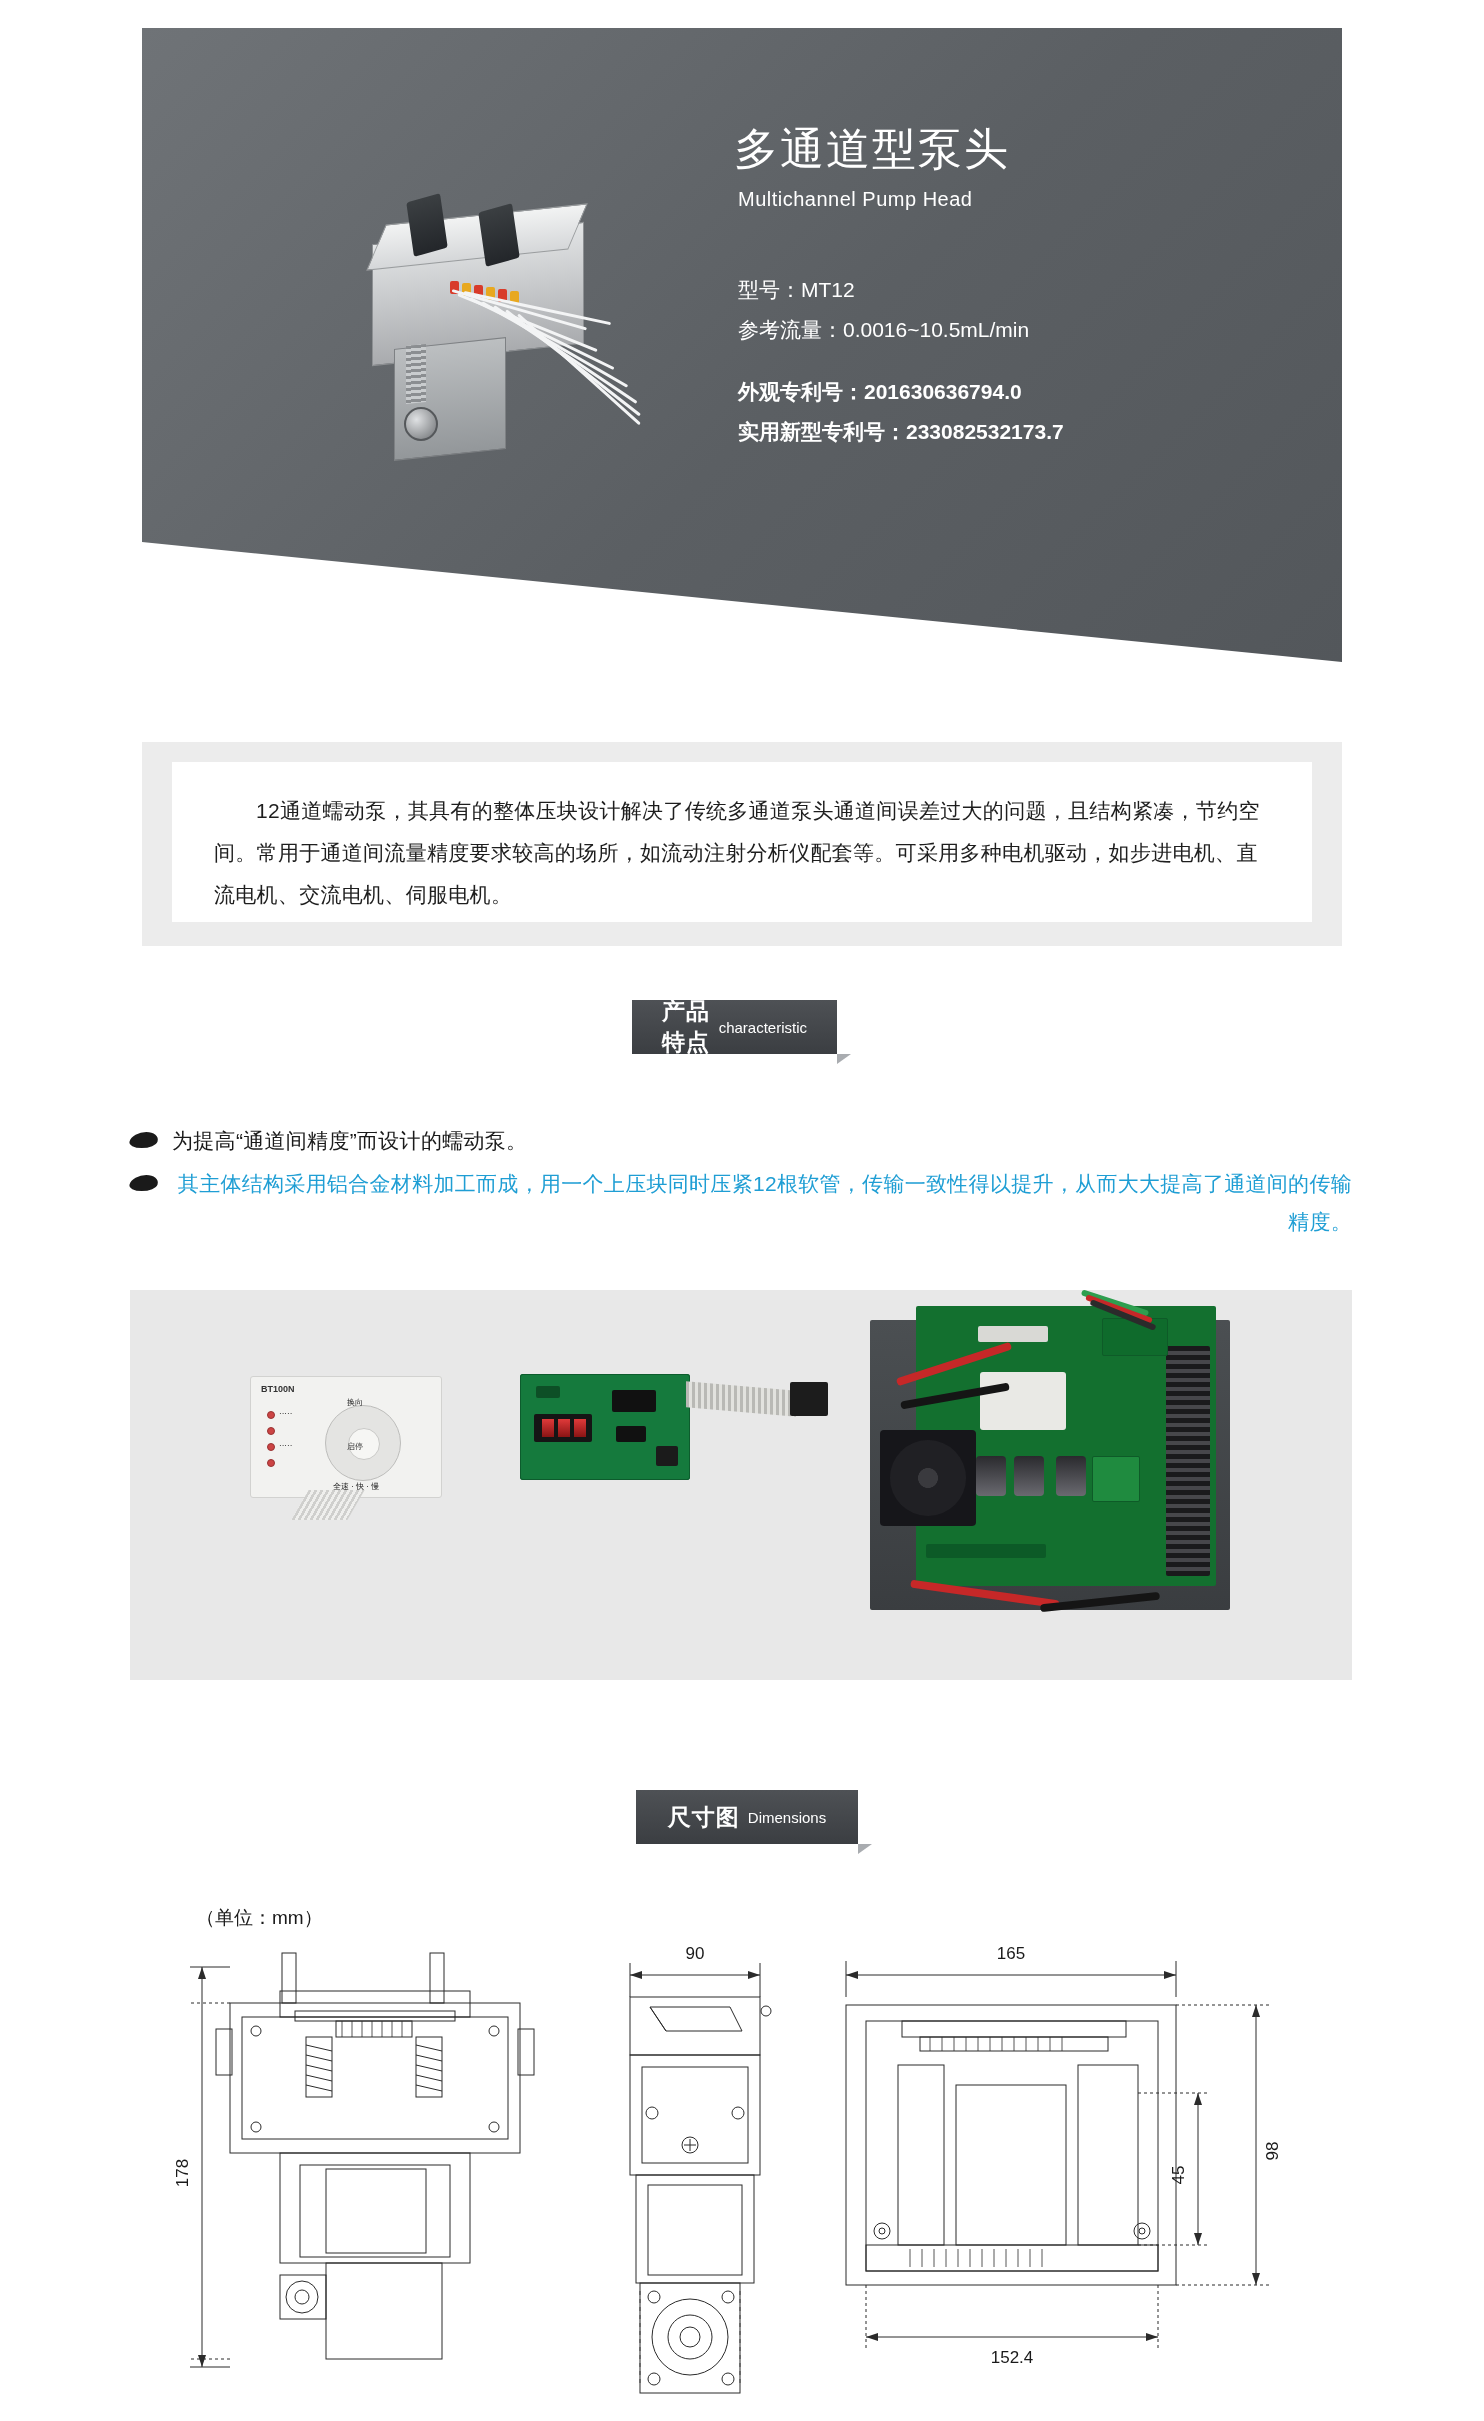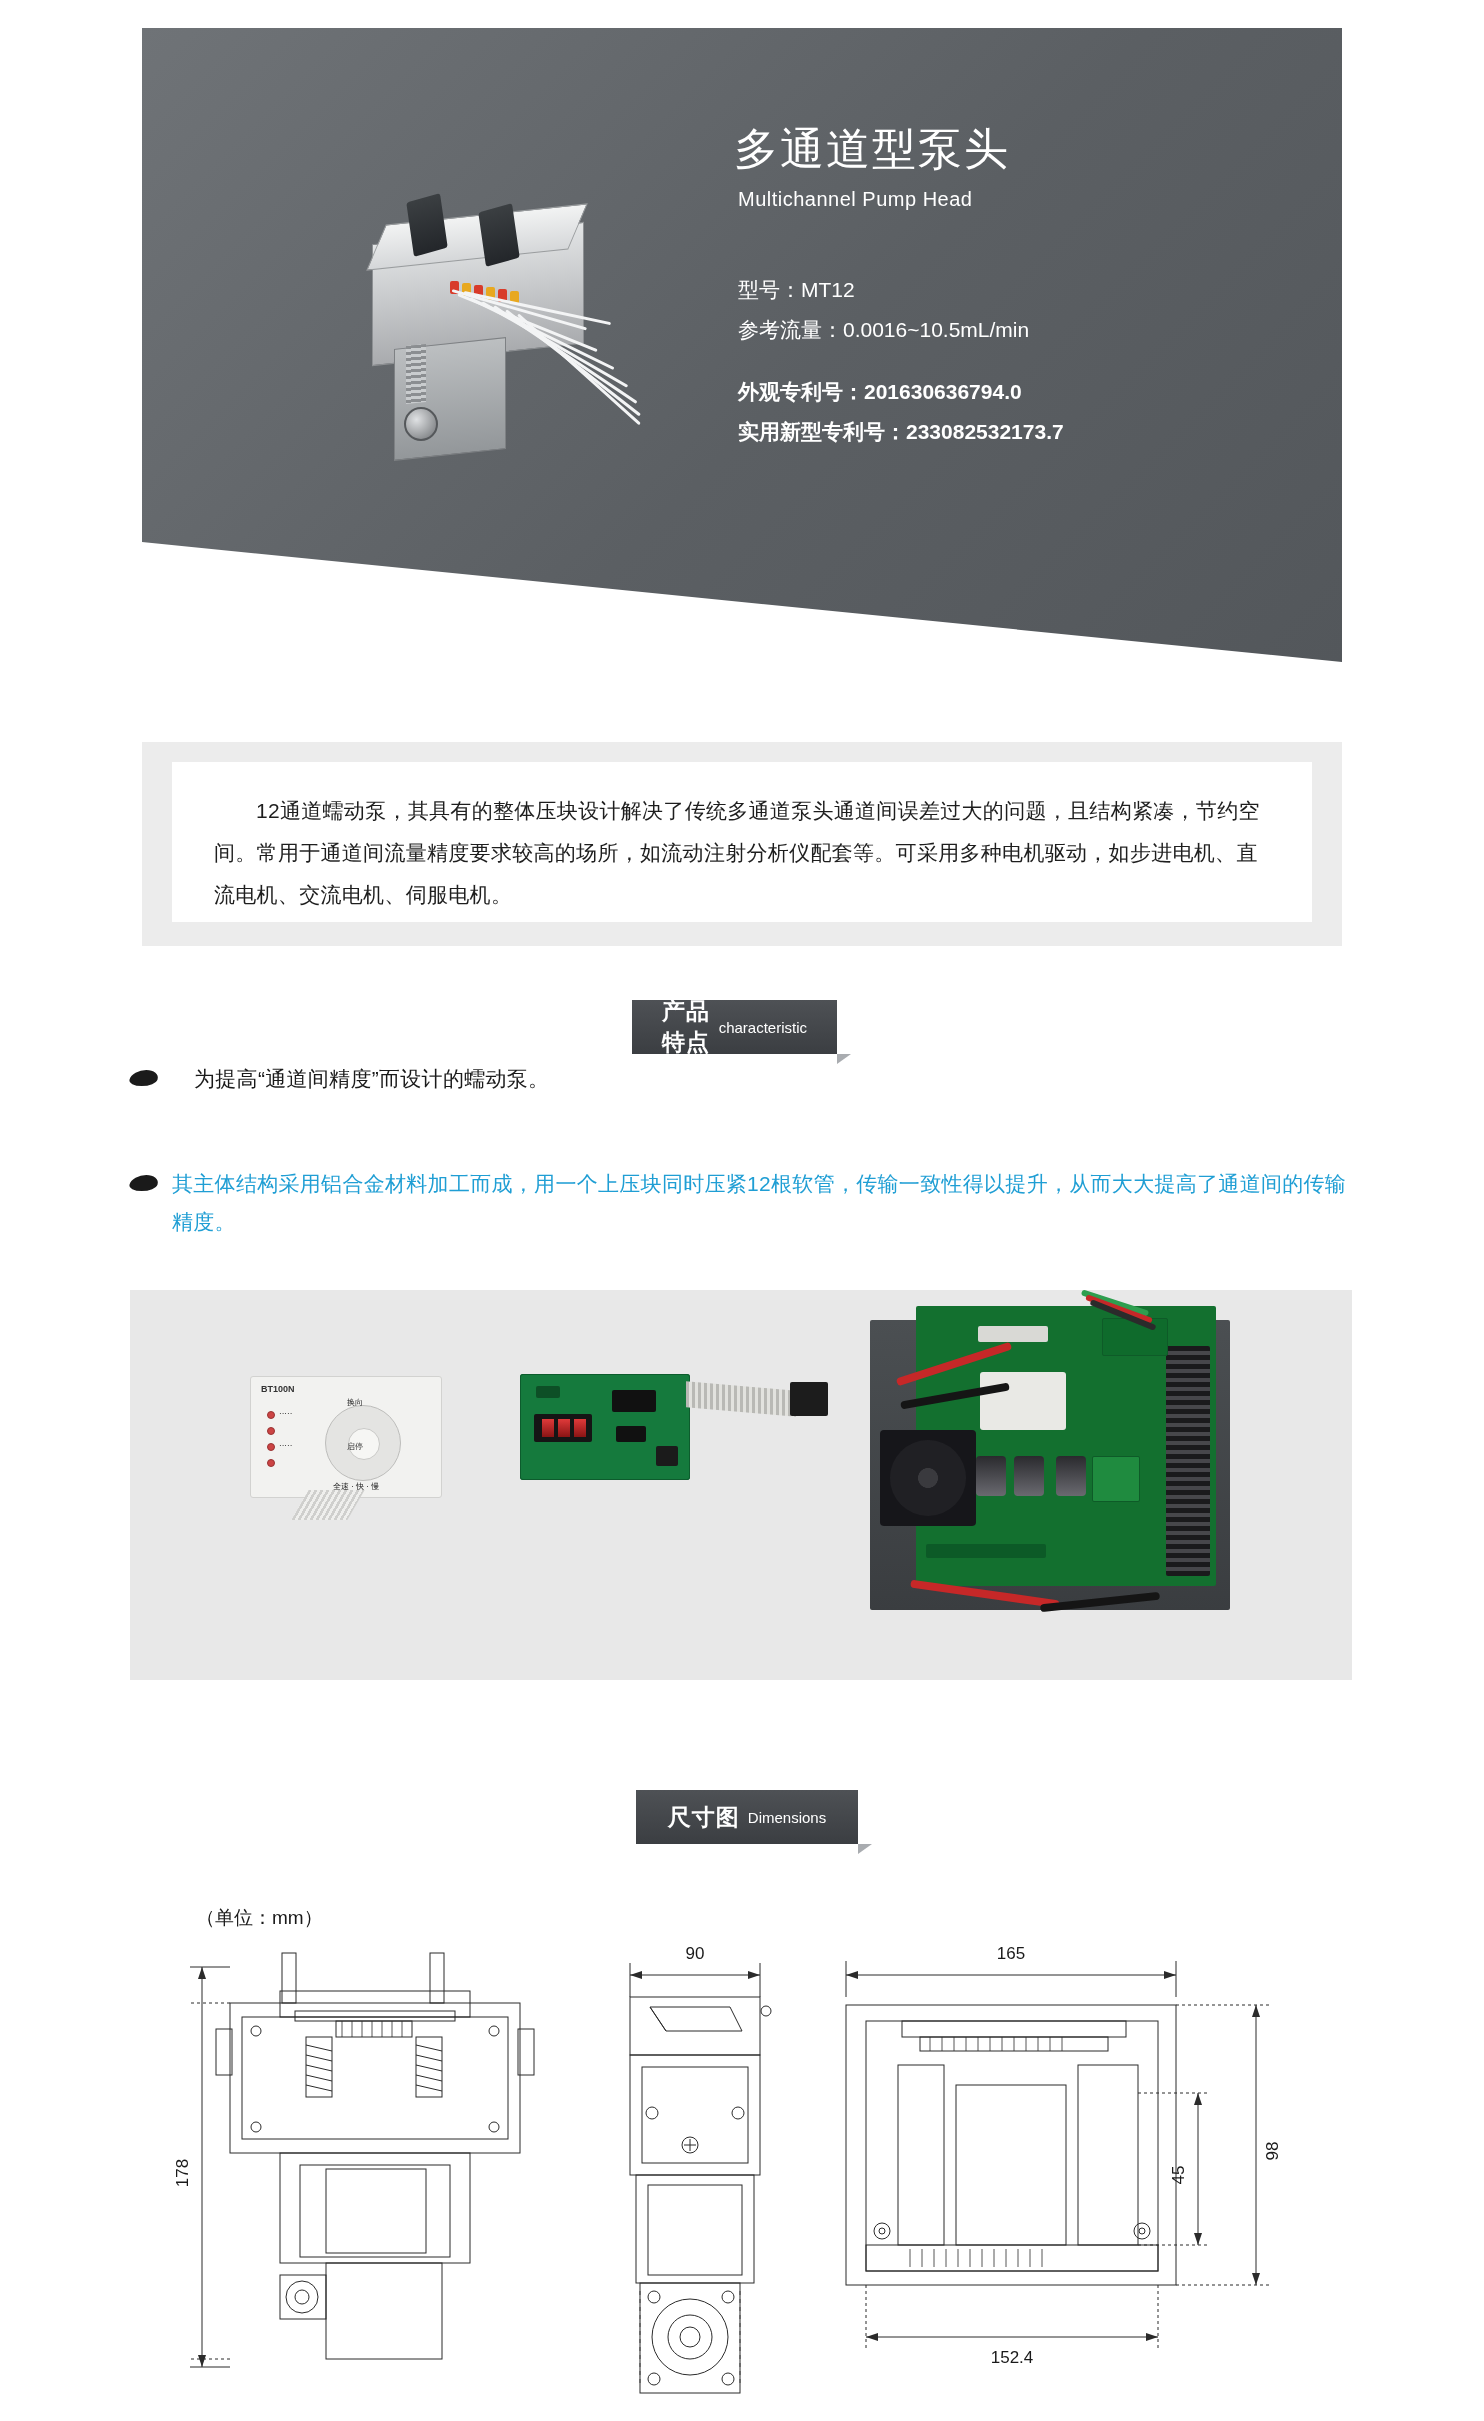--- a/index.html
+++ b/index.html
@@ -222,24 +222,24 @@
     flex: 0 0 auto;
     background: #1b1b1b;
     border-radius: 50% 50% 50% 50% / 60% 60% 40% 40%;
     transform: skewX(-16deg);
   }
   .feature .ftext {
     font-size: 21px;
     line-height: 38px;
     letter-spacing: 0.3px;
   }
-  #feature-0 { top: 1060px; gap: 22px; }
+  #feature-0 { top: 1122px; }
   #feature-0 .ftext { color: #1a1a1a; }
   #feature-1 { top: 1165px; }
-  #feature-1 .ftext { color: #1f9ed4; width: 1180px; }
+  #feature-1 .ftext { color: #1f9ed4; width: 1180px; text-align: right; }
   #feature-1 .bullet { background: #1a1a1a; }
 
   
   .circuit-block {
     position: absolute;
     left: 130px;
     top: 1290px;
     width: 1222px;
     height: 390px;
     background: #e8e8e8;

